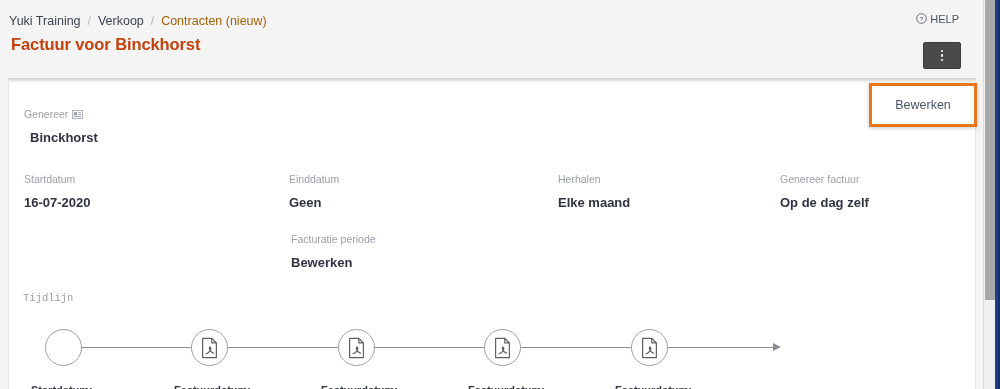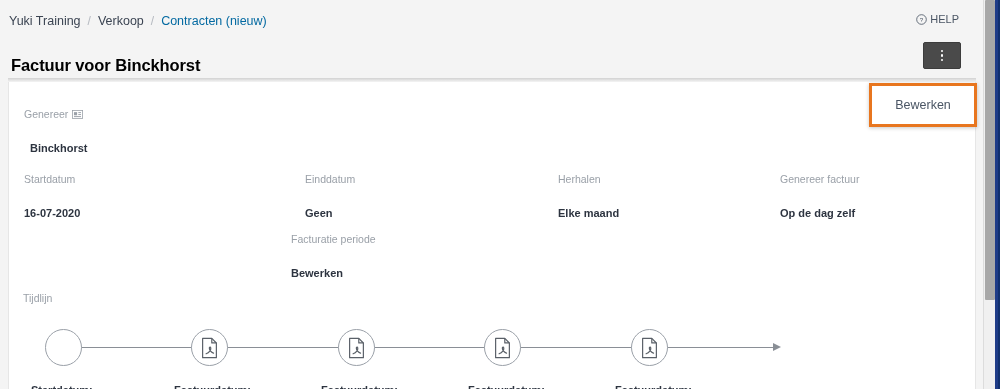--- a/index.html
+++ b/index.html
@@ -62,41 +62,41 @@
     font-size: 12.5px;
     color: #3b4452;
     display: flex;
     align-items: center;
     white-space: nowrap;
   }
   .crumb {
     color: #3b4452;
     text-decoration: none;
   }
-  .crumb.active { color: #0369a1; }
+  .crumb.active { color: #a16207; }
   .crumb-sep {
     color: #b4b8bf;
     margin: 0 7px;
     font-size: 12px;
   }
 
   .page-title {
     position: absolute;
-    top: 56px; left: 11px;
+    top: 35px; left: 11px;
     font-size: 16.5px;
     font-weight: bold;
-    color: #000000;
+    color: #c2410c;
     letter-spacing: -0.1px;
   }
 
   .help-link {
     position: absolute;
     top: 13px; right: 25px;
     display: flex;
-    align-items: flex-end;
+    align-items: flex-start;
     gap: 3px;
     font-size: 11px;
     color: #4a5564;
     text-decoration: none;
   }
   .help-icon {
     display: inline-flex;
     width: 11px; height: 11px;
   }
 
@@ -140,22 +140,22 @@
   .field { position: absolute; }
   .field-label {
     font-size: 10.5px;
     color: #9aa0a8;
     white-space: nowrap;
     display: flex;
     align-items: center;
     gap: 4px;
   }
   .field-value {
-    margin-top: 22px;
-    font-size: 11px;
+    margin-top: 10px;
+    font-size: 13px;
     font-weight: bold;
     color: #2d3440;
     white-space: nowrap;
   }
   .field-value.indent { padding-left: 6px; }
 
   .card-icon {
     display: inline-flex;
     width: 11px; height: 9px;
   }
@@ -186,20 +186,21 @@
 
   
   .timeline-wrap {
     position: absolute;
     top: 210px; left: 14px;
     width: 940px; height: 97px;
   }
   .timeline-label {
     font-size: 10.5px;
     color: #9aa0a8;
+    font-family: Liberation Mono, monospace;
   }
   .timeline-axis {
     position: absolute;
     top: 36px; left: 0;
     width: 940px; height: 40px;
   }
   .tl-line {
     position: absolute;
     top: 19px; left: 28px;
     width: 724px; height: 1px;
@@ -290,21 +291,21 @@
         </span>
       </div>
       <div class="field-value indent">Binckhorst</div>
     </div>
 
     <div class="field" style="top:91px; left:15px;">
       <div class="field-label">Startdatum</div>
       <div class="field-value">16-07-2020</div>
     </div>
 
-    <div class="field" style="top:91px; left:296px;">
+    <div class="field" style="top:91px; left:280px;">
       <div class="field-label">Einddatum</div>
       <div class="field-value">Geen</div>
     </div>
 
     <div class="field" style="top:91px; left:771px;">
       <div class="field-label">Genereer factuur</div>
       <div class="field-value">Op de dag zelf</div>
     </div>
 
     <div class="field" style="top:91px; left:549px;">

